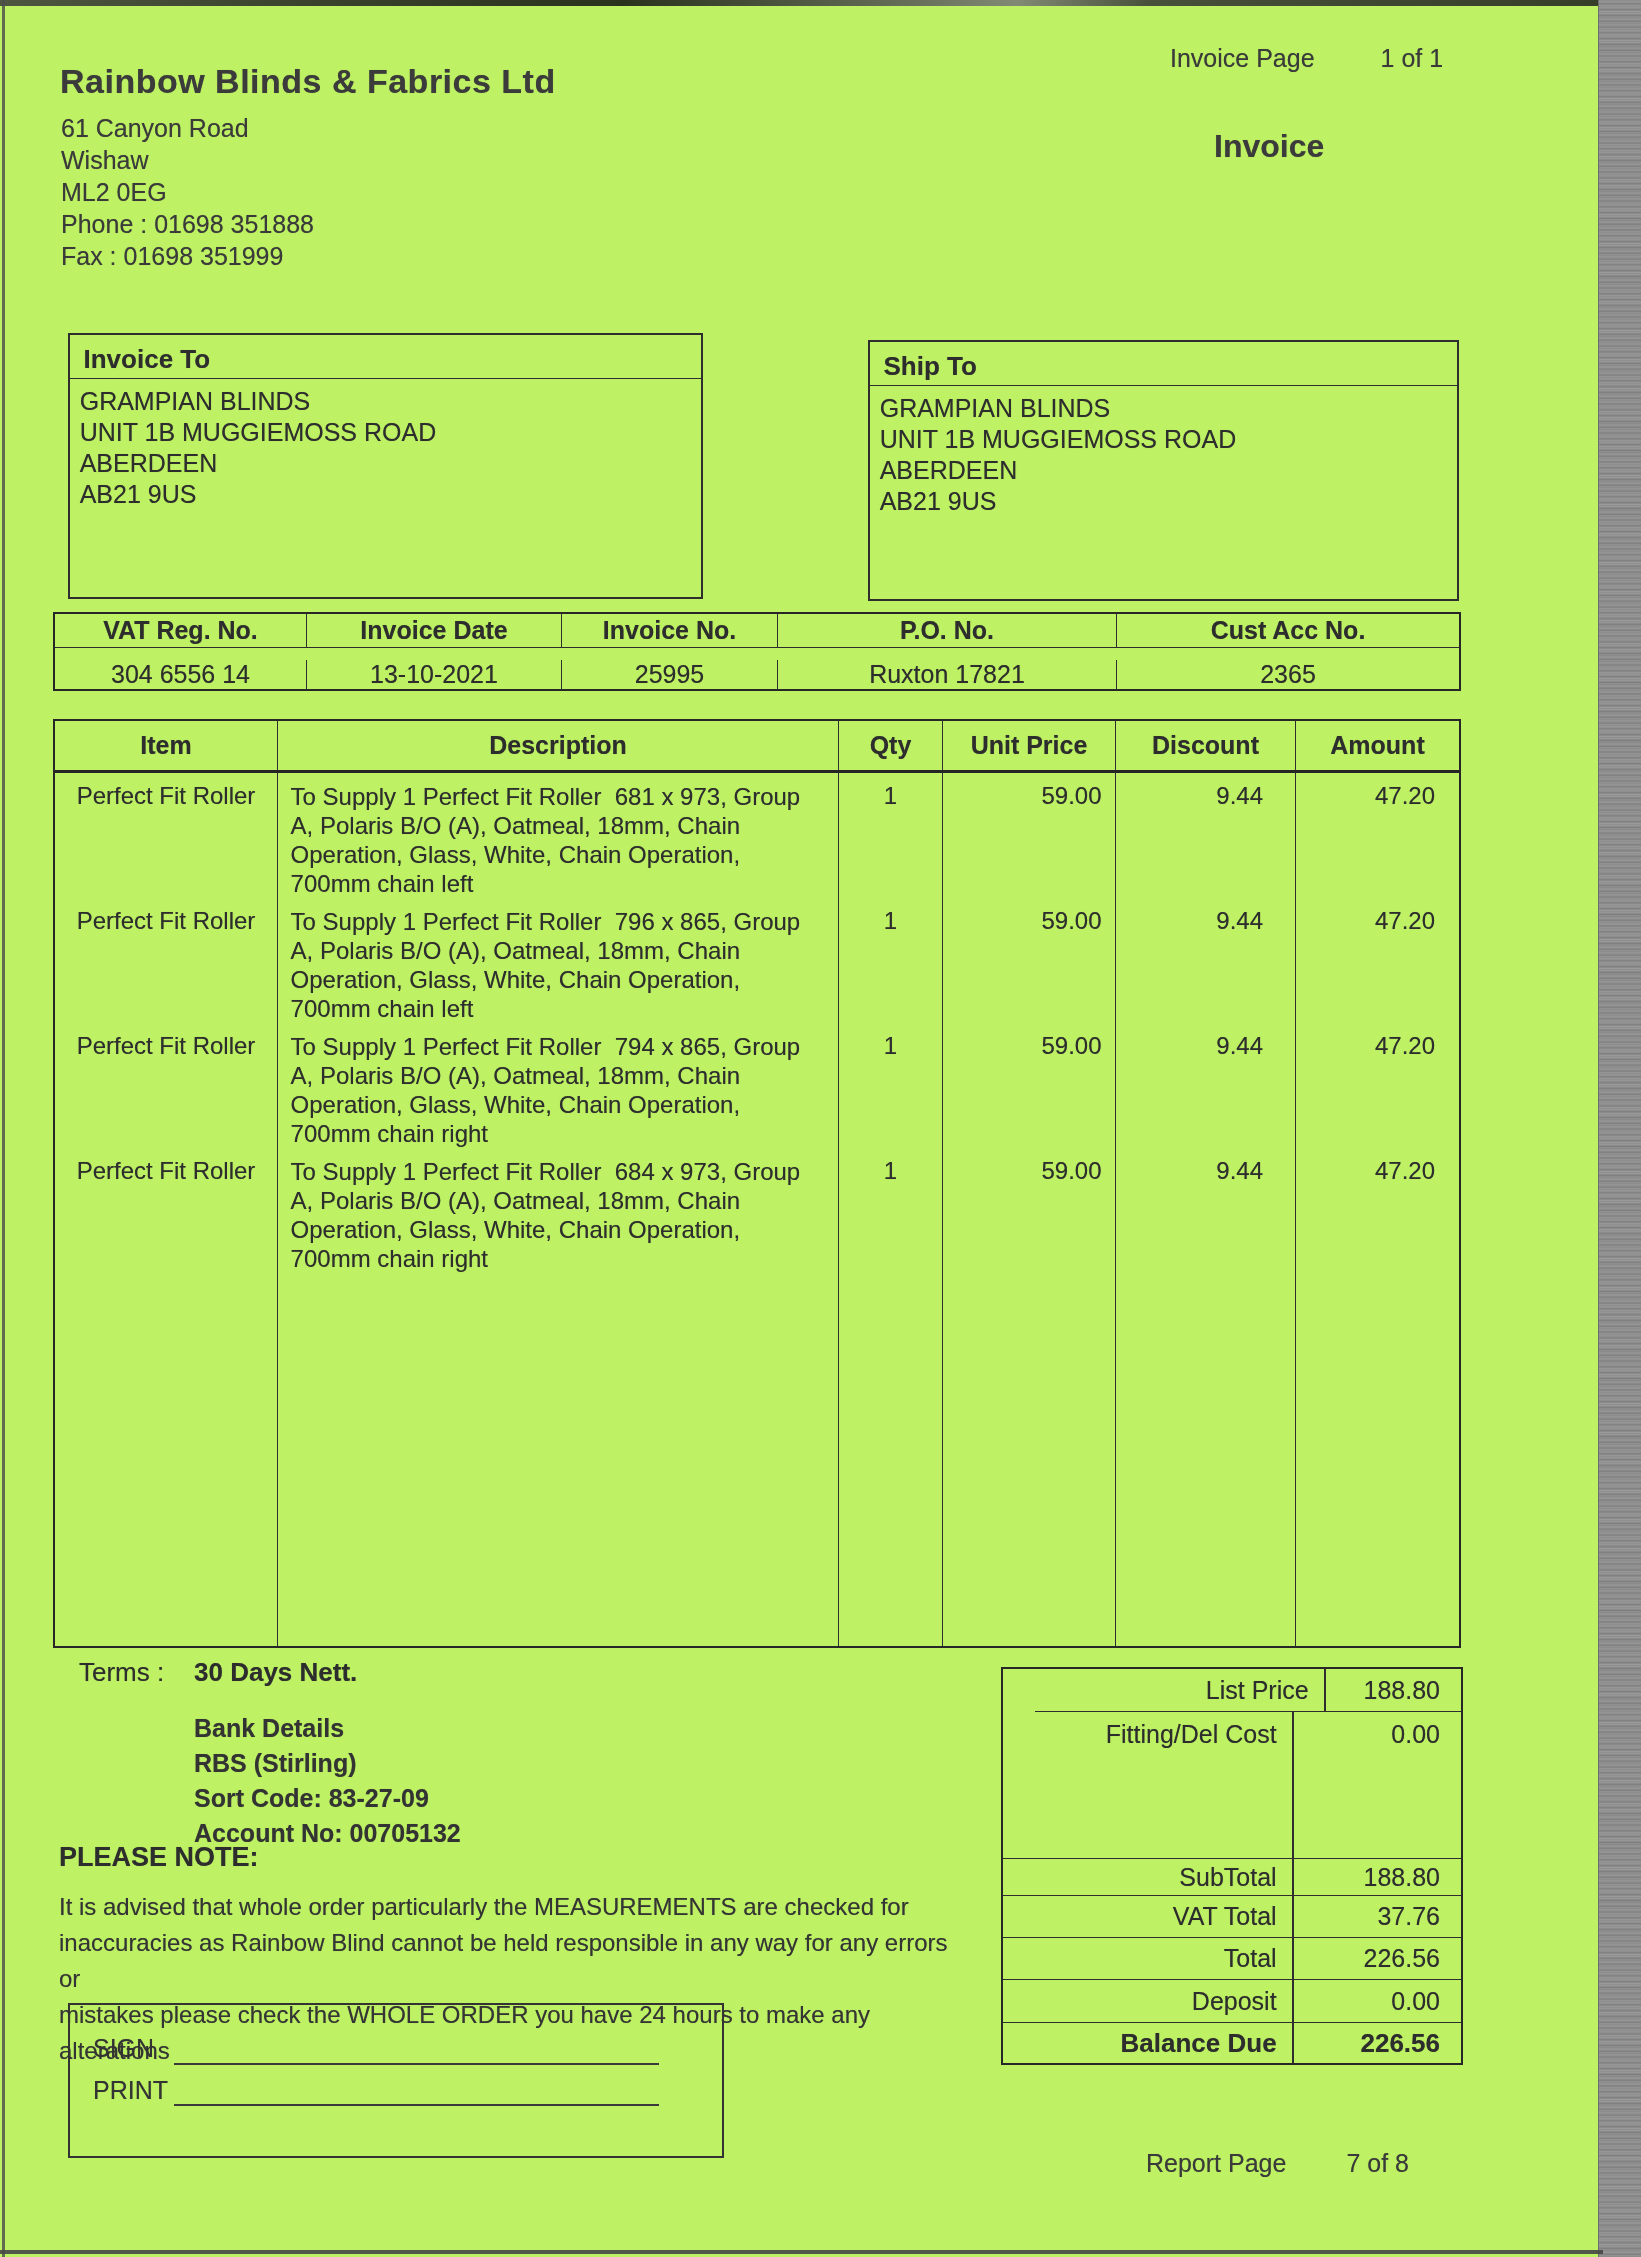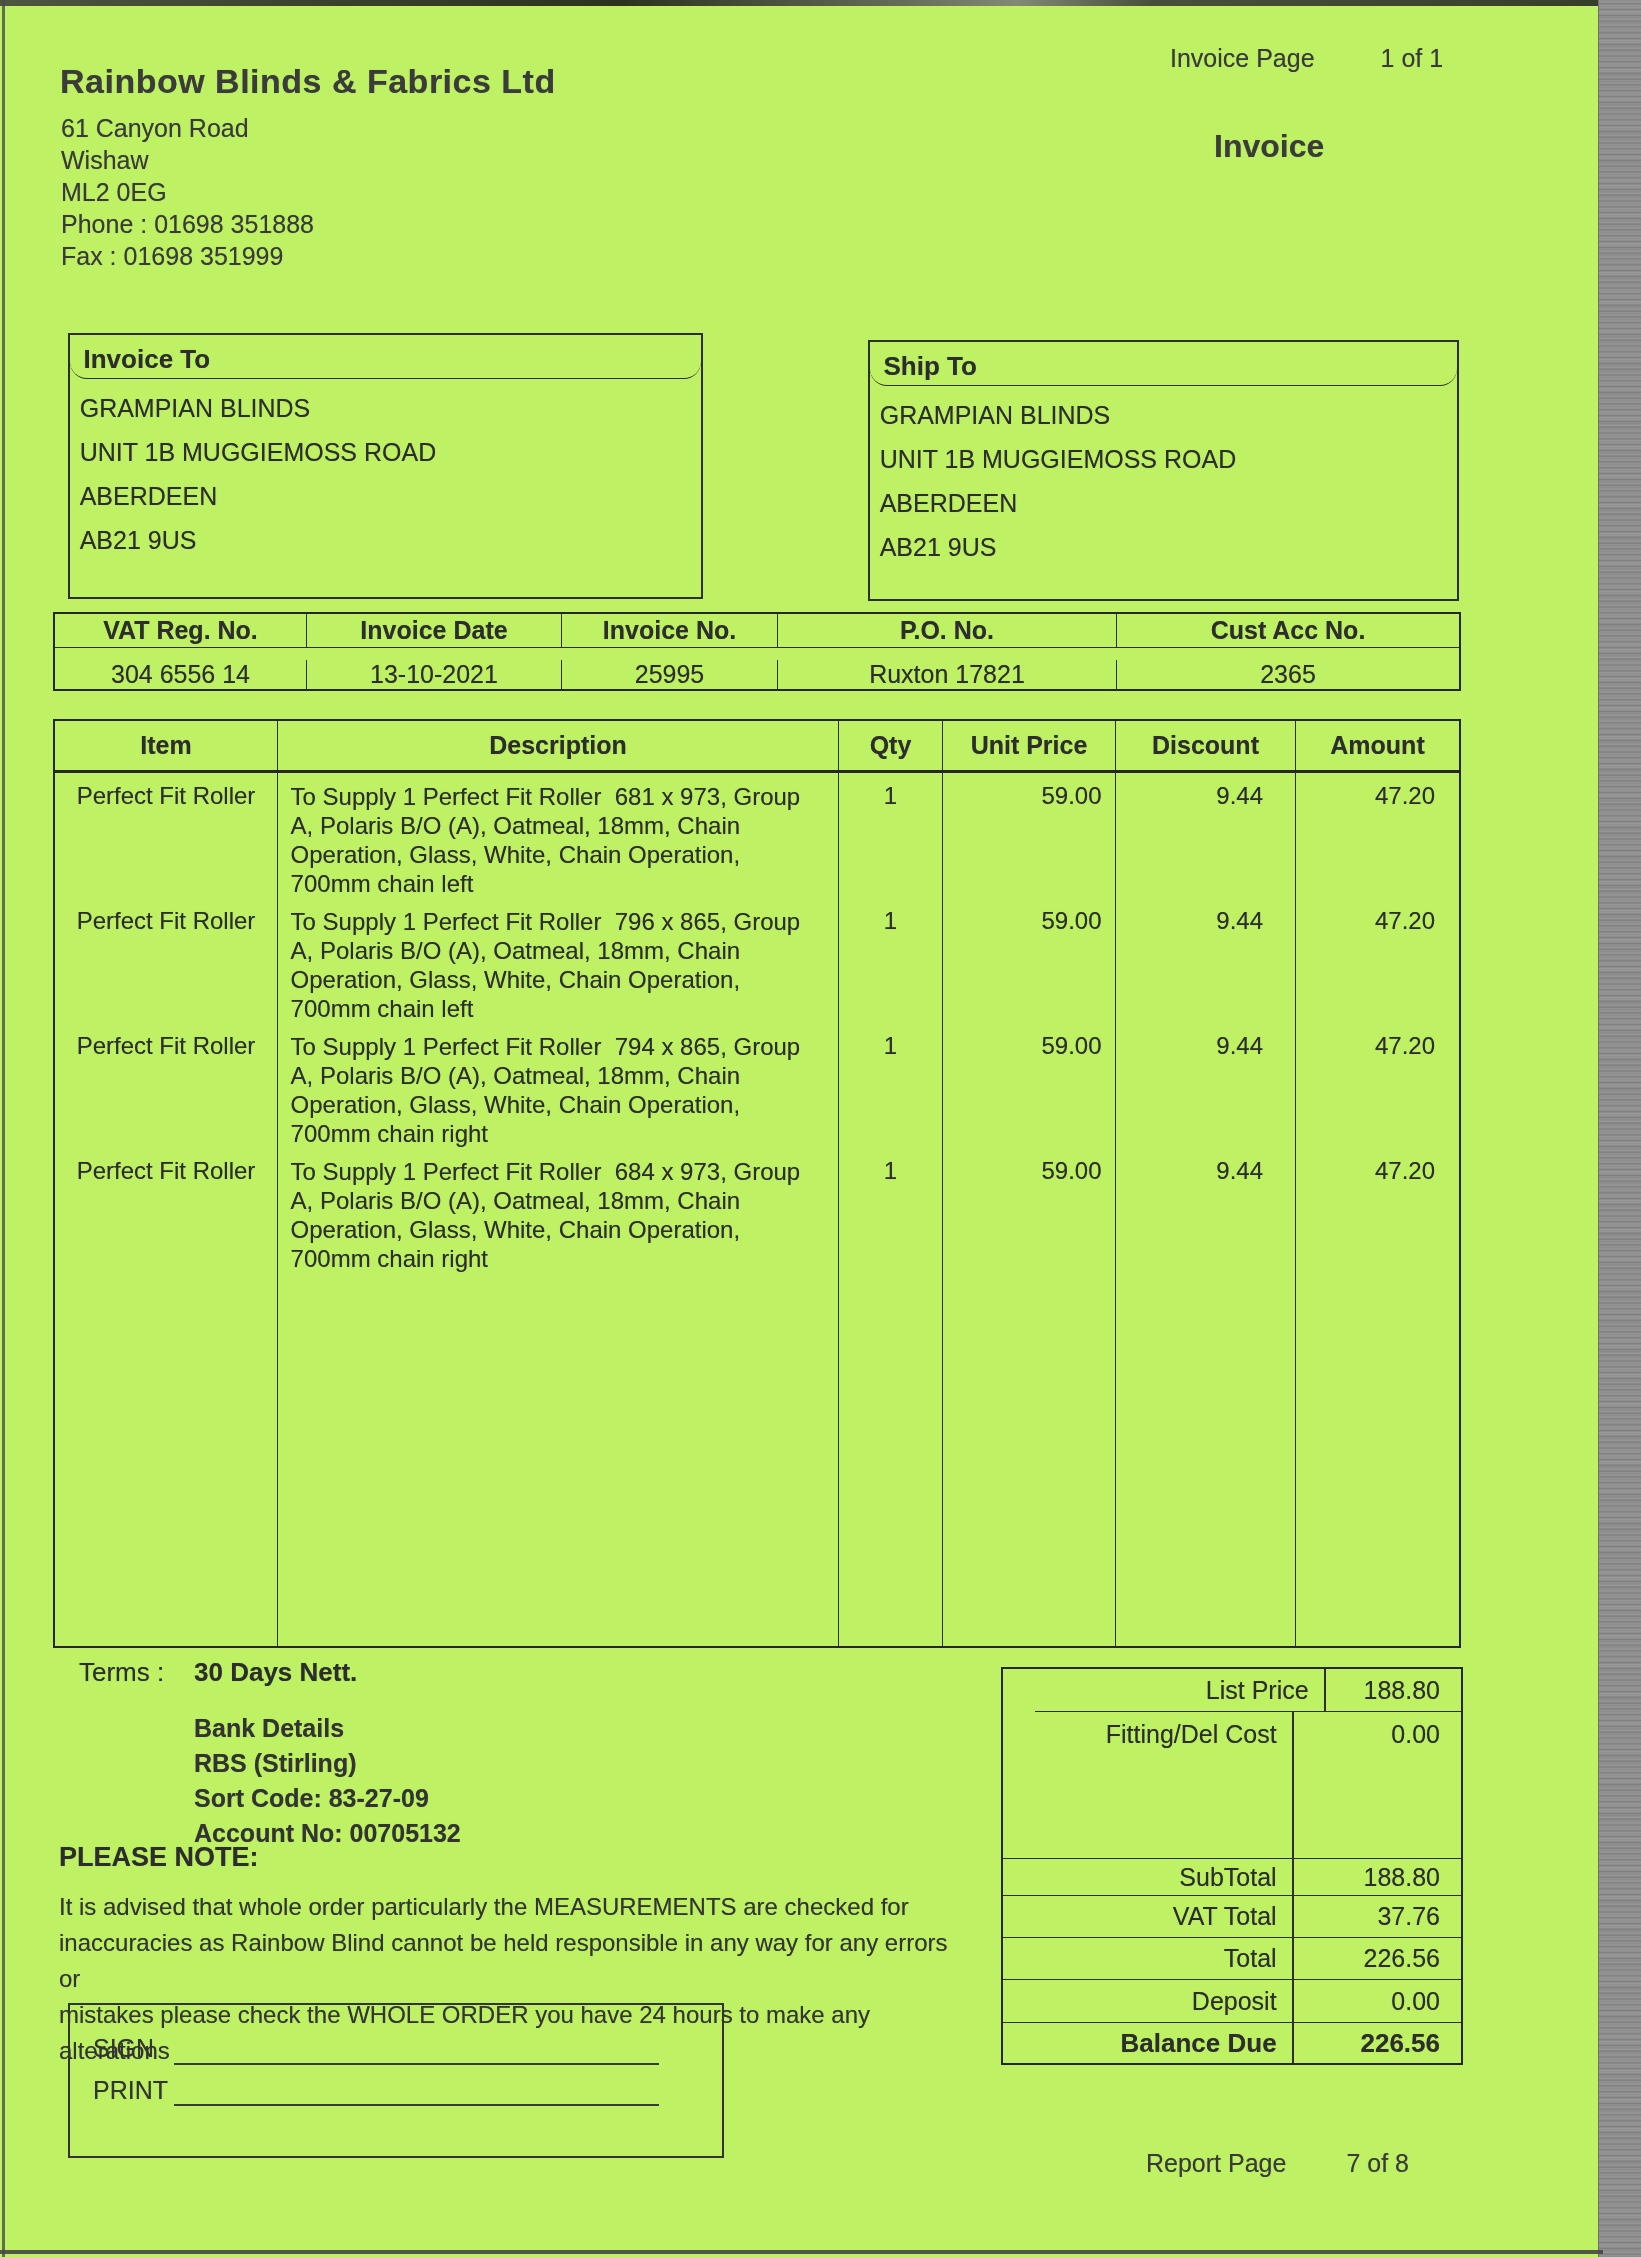--- a/index.html
+++ b/index.html
@@ -27,22 +27,22 @@
 
   
   .company-name    { position:absolute; left:60px;  top:62px;  font-size:34px; font-weight:bold; color:#3b3b3b; letter-spacing:0.5px; }
   .company-address { position:absolute; left:61px;  top:112px; font-size:25px; line-height:32px; color:#3a3a3a; }
   .invoice-page-line { position:absolute; left:1170px; top:44px; font-size:25px; color:#3a3a3a; }
   .invoice-page-line .val { margin-left:66px; }
   .doc-title { position:absolute; left:1214px; top:128px; font-size:32px; font-weight:bold; color:#3b3b3b; }
 
   
   .addr-box { position:absolute; border:2.4px solid #2e2e2e; }
-  .addr-box .box-label { height:44px; border-bottom:1.9px solid #2e2e2e; font-weight:bold; font-size:26px; padding:8.7px 0 0 13.5px;border-radius:17px; }
-  .addr-box .box-body  { padding:6.8px 9.7px; font-size:25px; line-height:44px; white-space:pre-wrap; }
+  .addr-box .box-label { height:44px; border-bottom:1.9px solid #2e2e2e; font-weight:bold; font-size:26px; padding:8.7px 0 0 13.5px; }
+  .addr-box .box-body  { padding:6.8px 9.7px; font-size:25px; line-height:31px; white-space:pre-wrap; }
   .box-invoice-to { left:68px;  top:333px; width:635px; height:266px; }
   .box-ship-to    { left:868px; top:340px; width:591px; height:261px; }
 
   
   .meta-table { position:absolute; left:53px; top:612px; width:1408px; height:79px; border:2.9px solid #272727; display:flex; flex-direction:column;gap:12px; }
   .mrow { display:grid; grid-template-columns:252px 255px 216px 339px 1fr; }
   .mrow.head { height:38px; border-bottom:1.9px solid #2e2e2e; font-weight:bold; }
   .mrow.vals { flex:1; }
   .mrow > div { display:flex; align-items:center; justify-content:center; font-size:25px; border-right:1.9px solid #2e2e2e; }
   .mrow > div:last-child { border-right:none; }

